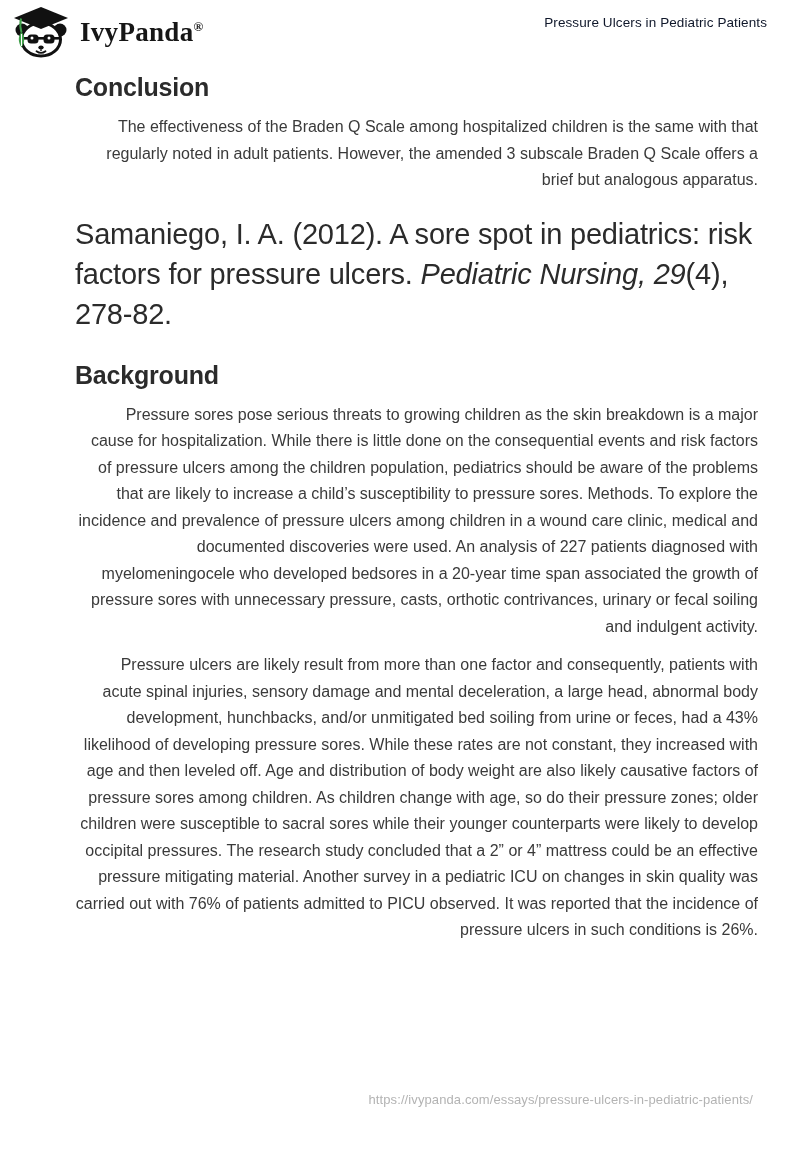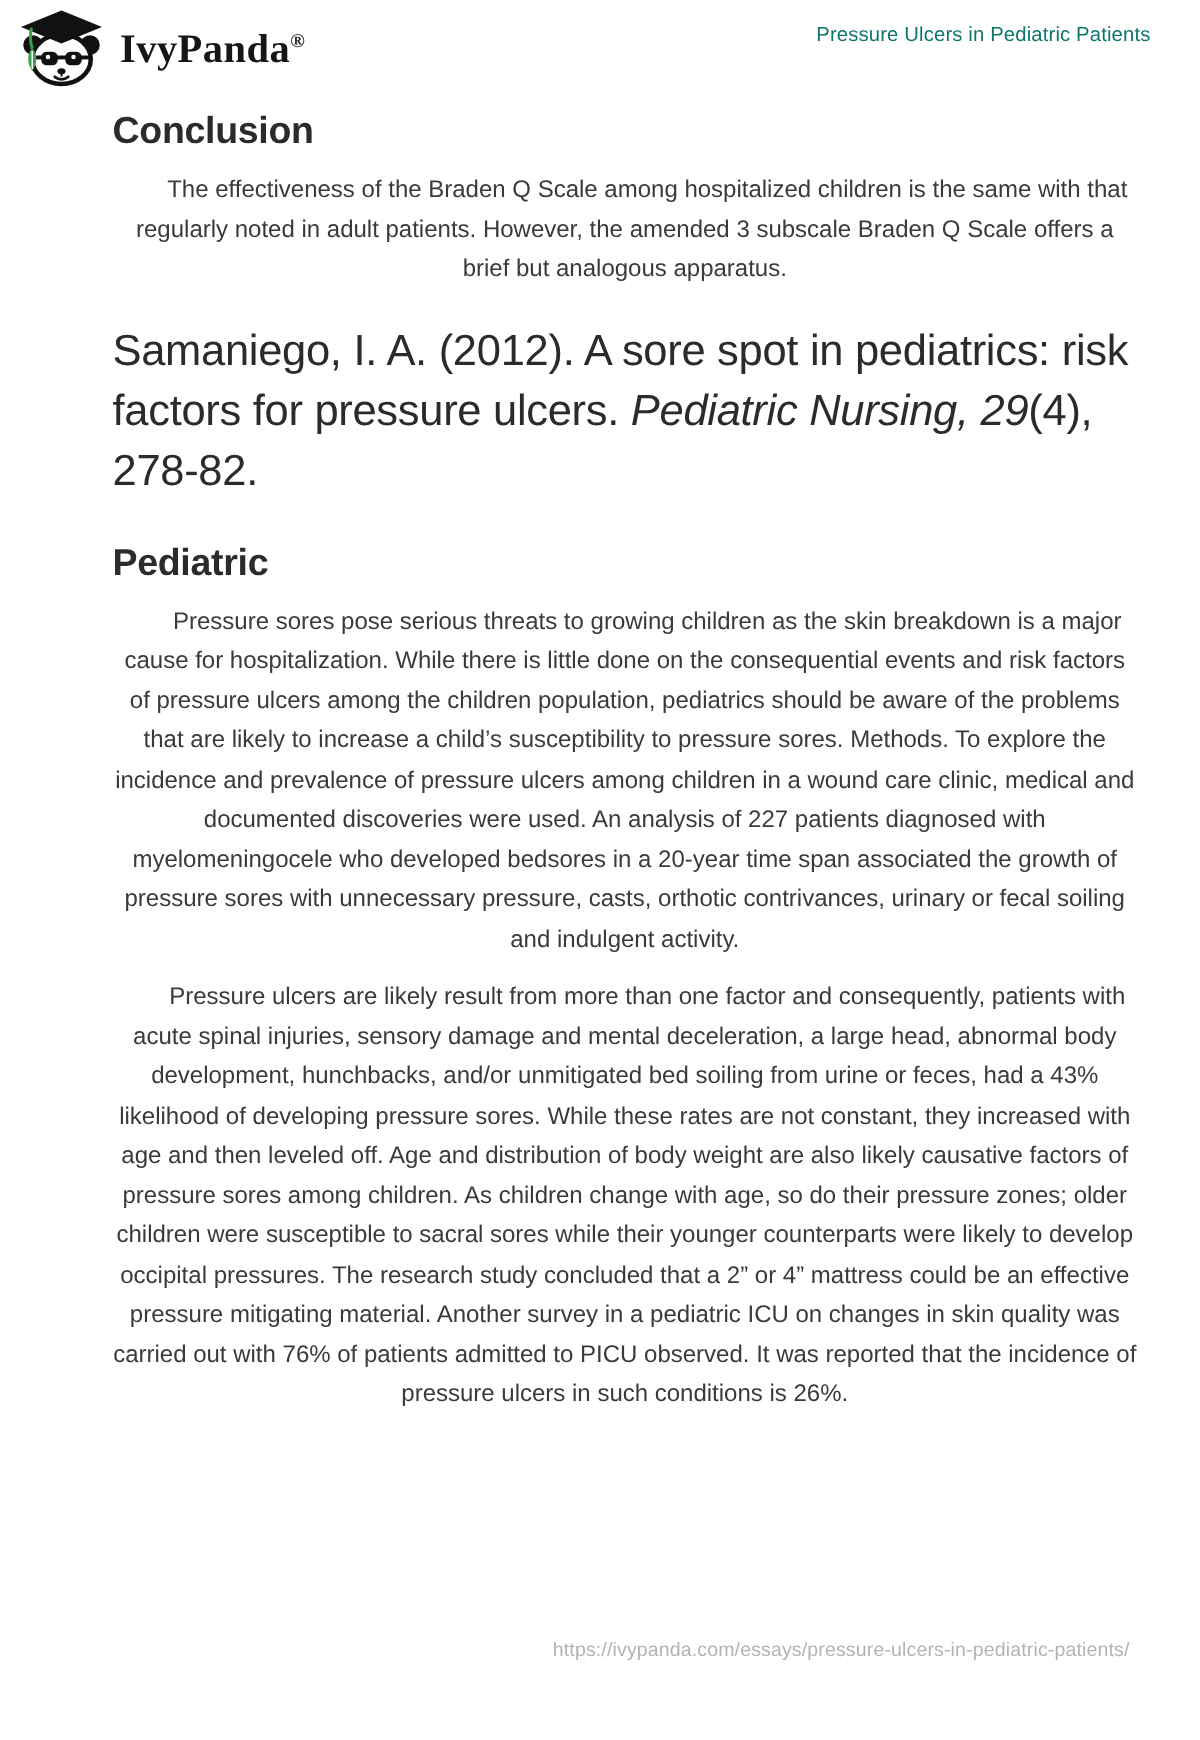--- a/index.html
+++ b/index.html
@@ -28,21 +28,21 @@
     font-weight: 700;
     font-size: 27px;
     color: #161616;
     letter-spacing: 0.3px;
     white-space: nowrap;
   }
   .brand-name sup { font-size: 13px; font-weight: 700; }
   .doc-title {
     position: absolute; right: 33px; top: 15px;
     font-size: 13.5px;
-    color: #0f766e;
+    color: #0f172a;
     letter-spacing: 0.1px;
   }
 
   
   .content { padding: 72px 42px 0 75px; }
   .content h2 {
     margin: 26px 0 0 0;
     font-size: 25px;
     line-height: 30px;
     font-weight: 700;
@@ -58,21 +58,21 @@
     color: #2b2b2b;
     letter-spacing: -0.2px;
   }
   .content h1.citation em { font-style: italic; }
   .content p {
     margin: 12px 0 0 0;
     font-size: 16px;
     line-height: 26.5px;
     color: #3a3a3a;
     text-indent: 30px;
-    text-align: center;
+    text-align: right;
   }
 
   
   .footer {
     position: absolute; right: 47px; bottom: 13px;
     font-size: 13px;
     color: #b3b3b3;
     letter-spacing: 0.1px;
   }
 </style>
@@ -113,21 +113,21 @@
     <div class="doc-title">Pressure Ulcers in Pediatric Patients</div>
   </header>
 
   <main class="content">
 
     <h2 class="first">Conclusion</h2>
     <p>The effectiveness of the Braden Q Scale among hospitalized children is the same with that regularly noted in adult patients. However, the amended 3 subscale Braden Q Scale offers a brief but analogous apparatus.</p>
 
     <h1 class="citation"><span>Samaniego, I. A. (2012). A sore spot in pediatrics: risk factors for pressure ulcers. </span><em>Pediatric Nursing, 29</em><span>(4), 278-82.</span></h1>
 
-    <h2>Pediatric</h2>
+    <h2>Background</h2>
     <p>Pressure sores pose serious threats to growing children as the skin breakdown is a major cause for hospitalization. While there is little done on the consequential events and risk factors of pressure ulcers among the children population, pediatrics should be aware of the problems that are likely to increase a child’s susceptibility to pressure sores. Methods. To explore the incidence and prevalence of pressure ulcers among children in a wound care clinic, medical and documented discoveries were used. An analysis of 227 patients diagnosed with myelomeningocele who developed bedsores in a 20-year time span associated the growth of pressure sores with unnecessary pressure, casts, orthotic contrivances, urinary or fecal soiling and indulgent activity.</p>
 
     <p>Pressure ulcers are likely result from more than one factor and consequently, patients with acute spinal injuries, sensory damage and mental deceleration, a large head, abnormal body development, hunchbacks, and/or unmitigated bed soiling from urine or feces, had a 43% likelihood of developing pressure sores. While these rates are not constant, they increased with age and then leveled off. Age and distribution of body weight are also likely causative factors of pressure sores among children. As children change with age, so do their pressure zones; older children were susceptible to sacral sores while their younger counterparts were likely to develop occipital pressures. The research study concluded that a 2” or 4” mattress could be an effective pressure mitigating material. Another survey in a pediatric ICU on changes in skin quality was carried out with 76% of patients admitted to PICU observed. It was reported that the incidence of pressure ulcers in such conditions is 26%.</p>
 
   </main>
 
   <footer class="footer">
     <span>https://ivypanda.com/essays/pressure-ulcers-in-pediatric-patients/</span>
   </footer>
 

